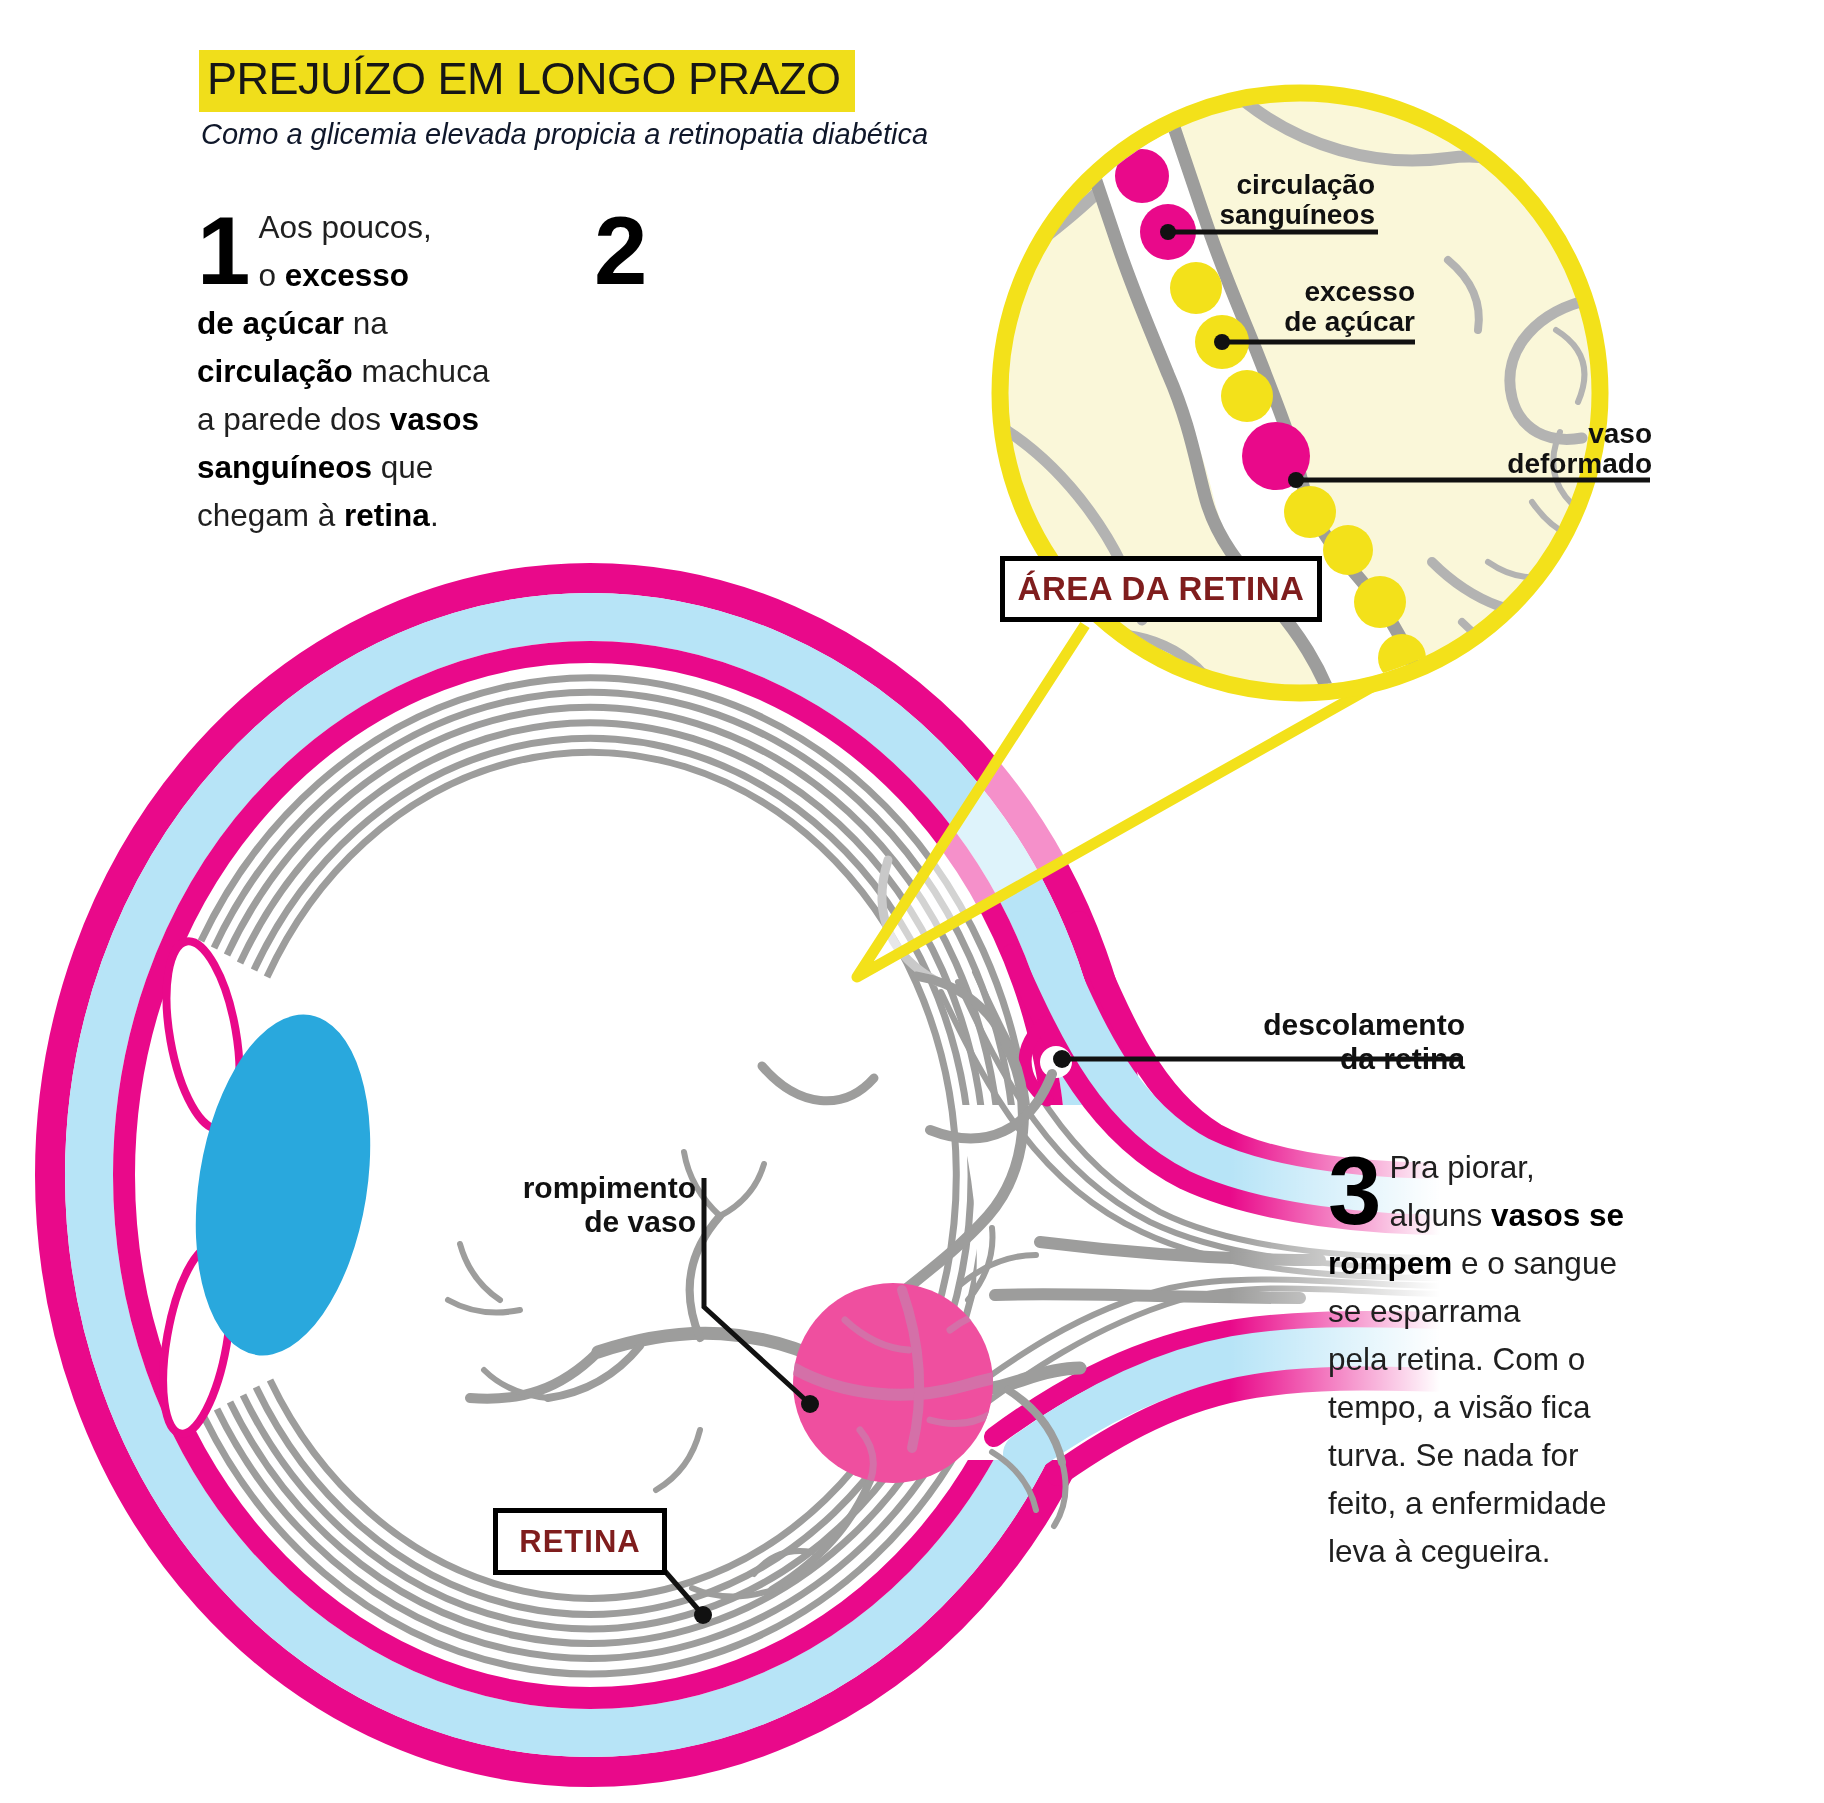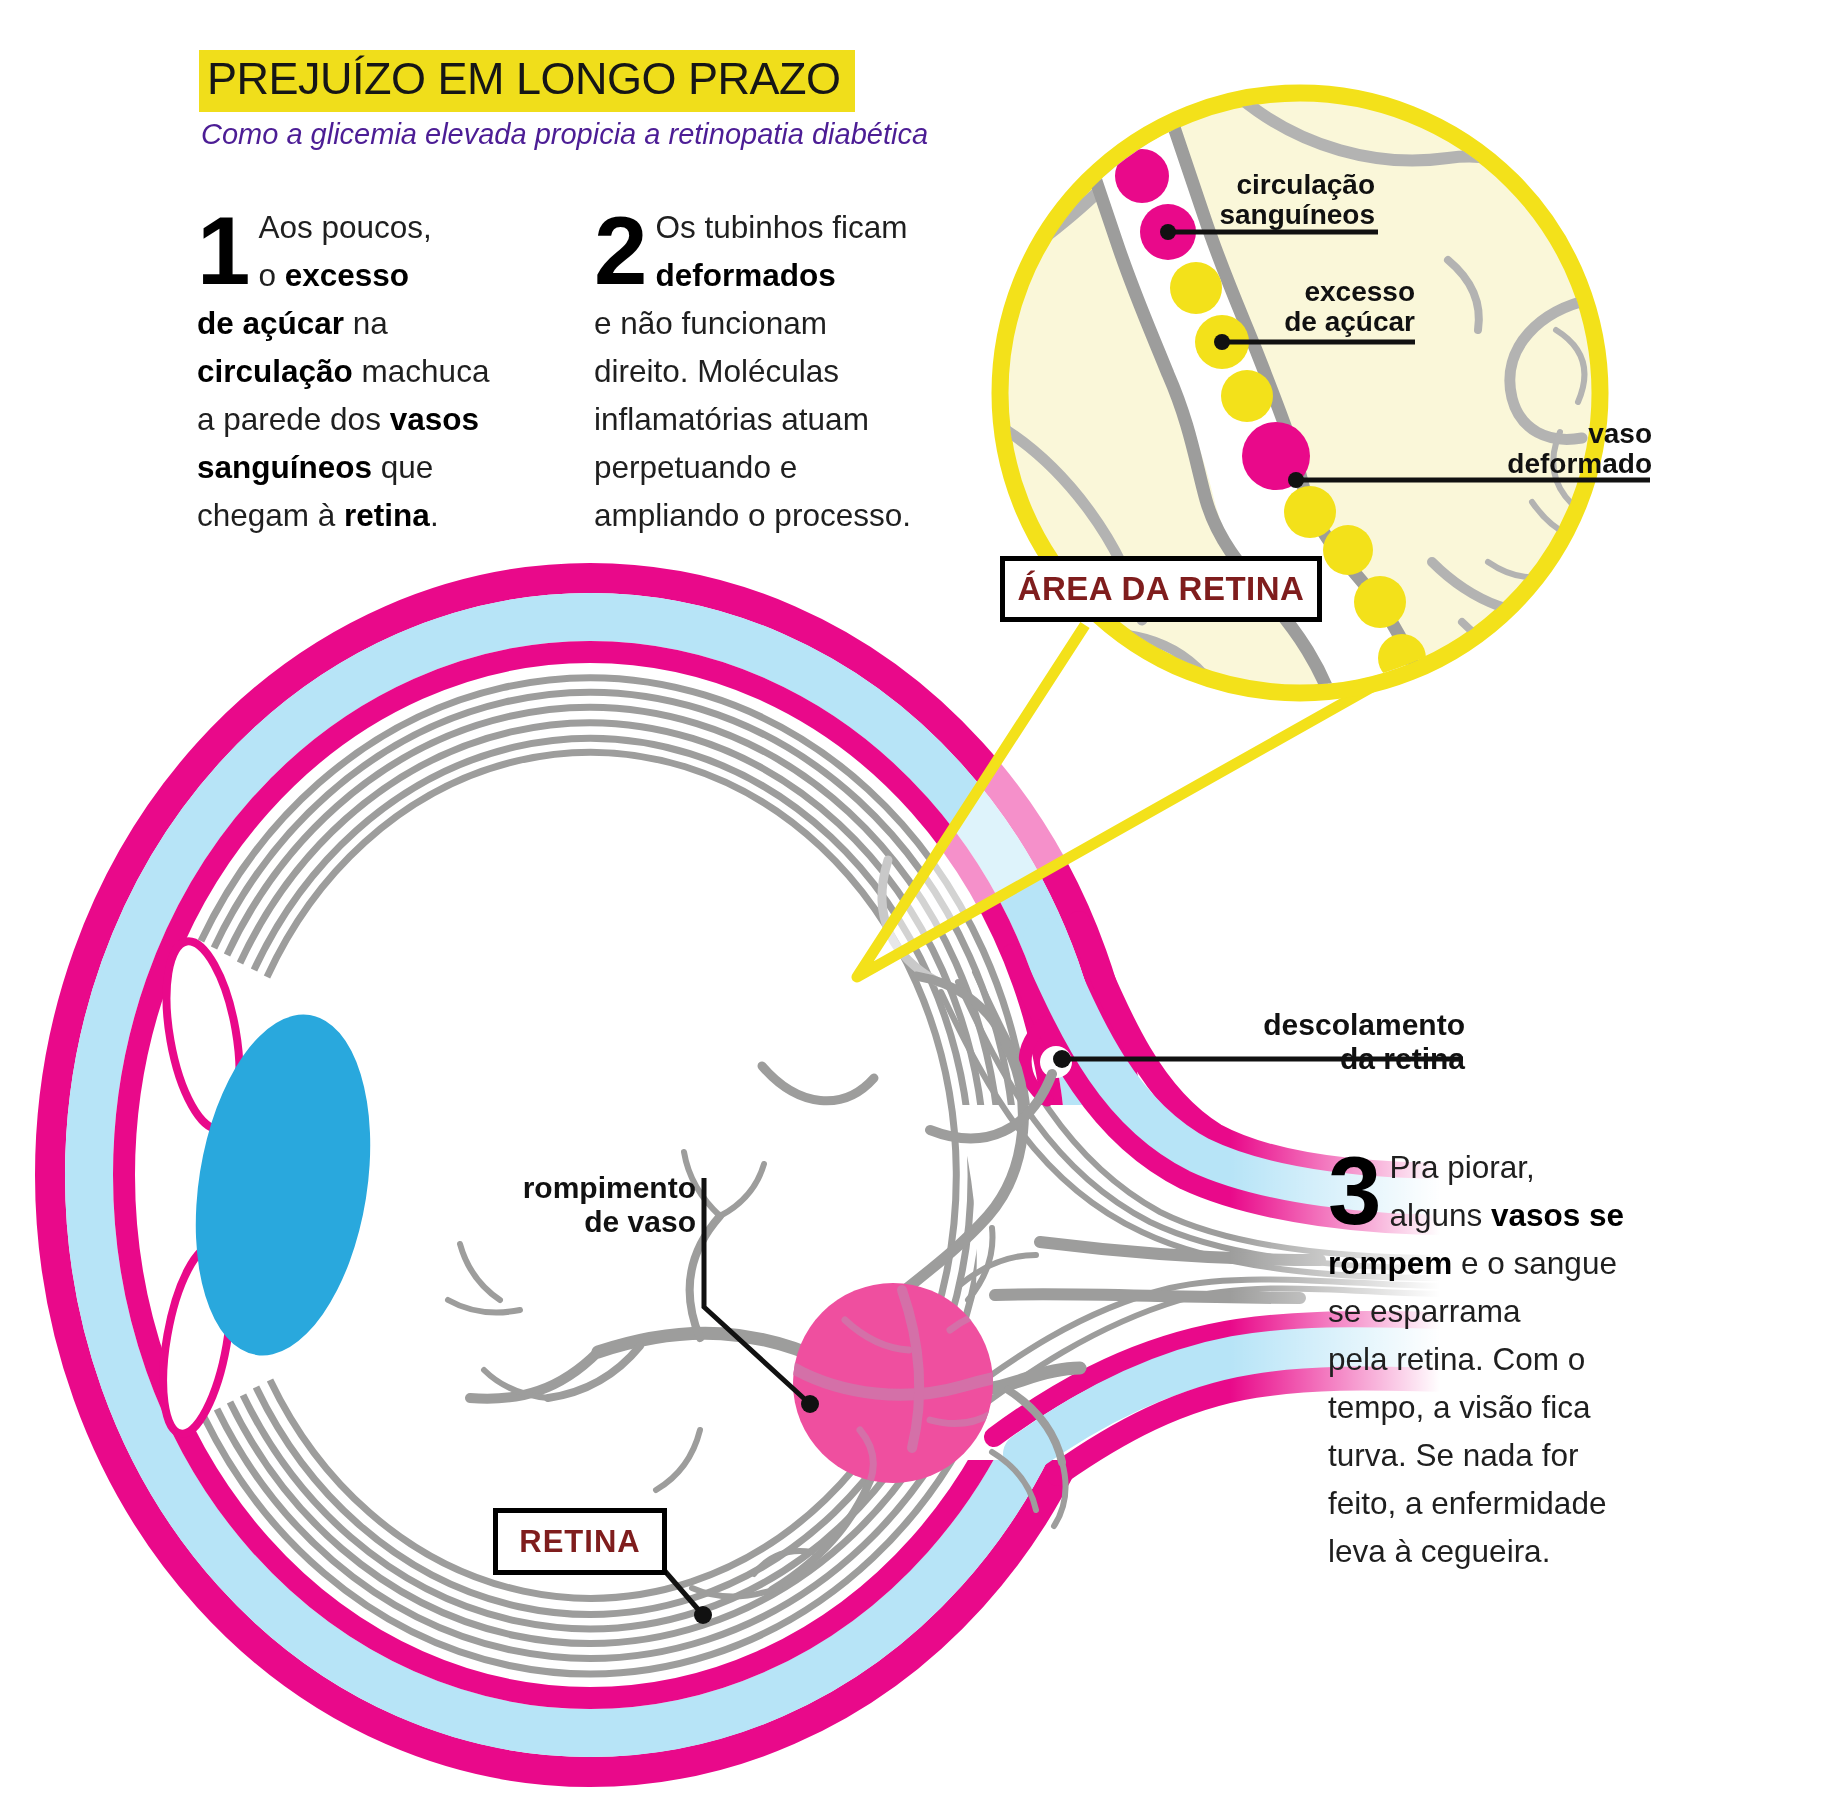--- a/index.html
+++ b/index.html
@@ -4,21 +4,21 @@
 <style>
   html,body{margin:0;padding:0;background:#fff;}
   .canvas{position:relative;width:1824px;height:1803px;background:#fff;overflow:hidden;
           font-family:"Liberation Sans",sans-serif;color:#1a1a1a;}
   svg.art{position:absolute;left:0;top:0;width:1824px;height:1803px;}
   .txt-layer{position:absolute;left:0;top:0;width:100%;height:100%;}
 
   .title-wrap{position:absolute;left:199px;top:50px;}
   .title-hl{display:inline-block;background:#F0DE1B;padding:3px 14px 7px 8px;
             font-size:45px;font-weight:400;letter-spacing:-0.5px;color:#161616;}
-  .subtitle{position:absolute;left:201px;top:118px;font-size:29px;font-style:italic;color:#4c1d95;}
+  .subtitle{position:absolute;left:201px;top:118px;font-size:29px;font-style:italic;color:#0f172a;}
 
   .step{position:absolute;font-size:31.5px;line-height:48px;color:#1f1f1f;}
   .step .num{float:left;font-size:96px;line-height:84px;font-weight:700;color:#000;
              margin:6px 12px 0 0;letter-spacing:-4px;}
   .step .b,.lbl,.boxlbl{font-weight:700;color:#000;}
   .step1{left:197px;top:203px;width:302px;}
   .step2{left:594px;top:203px;width:392px;}
   .step3{left:1328px;top:1143px;width:380px;}
 
   .lbl{position:absolute;text-align:right;color:#111;}
@@ -211,21 +211,20 @@
     <span class="title-hl">PREJUÍZO EM LONGO PRAZO</span>
   </div>
   <div class="subtitle">Como a glicemia elevada propicia a retinopatia diabética</div>
 
   <div class="step step1">
     <span class="num">1</span>
     <span><span>Aos poucos,</span><br><span>o </span><span class="b">excesso</span><br><span class="b">de açúcar</span><span> na</span><br><span class="b">circulação</span><span> machuca</span><br><span>a parede dos </span><span class="b">vasos</span><br><span class="b">sanguíneos</span><span> que</span><br><span>chegam à </span><span class="b">retina</span><span>.</span></span>
   </div>
   <div class="step step2">
     <span class="num">2</span>
-    <span><span>Os tubinhos ficam</span><br><span class="b">deformados</span><br><span>e não funcionam</span><br><span>direito. Moléculas</span><br><span>inflamatórias atuam</span><br><span>perpetuando e</span><br><span>ampliando o processo.</span></span>
   </div>
   <div class="step step3">
     <span class="num">3</span>
     <span><span>Pra piorar,</span><br><span>alguns </span><span class="b">vasos se</span><br><span class="b">rompem</span><span> e o sangue</span><br><span>se esparrama</span><br><span>pela retina. Com o</span><br><span>tempo, a visão fica</span><br><span>turva. Se nada for</span><br><span>feito, a enfermidade</span><br><span>leva à cegueira.</span></span>
   </div>
 
   <div class="lbl small lbl-circ">
     <div>circulação</div>
     <div>sanguíneos</div>
   </div>

